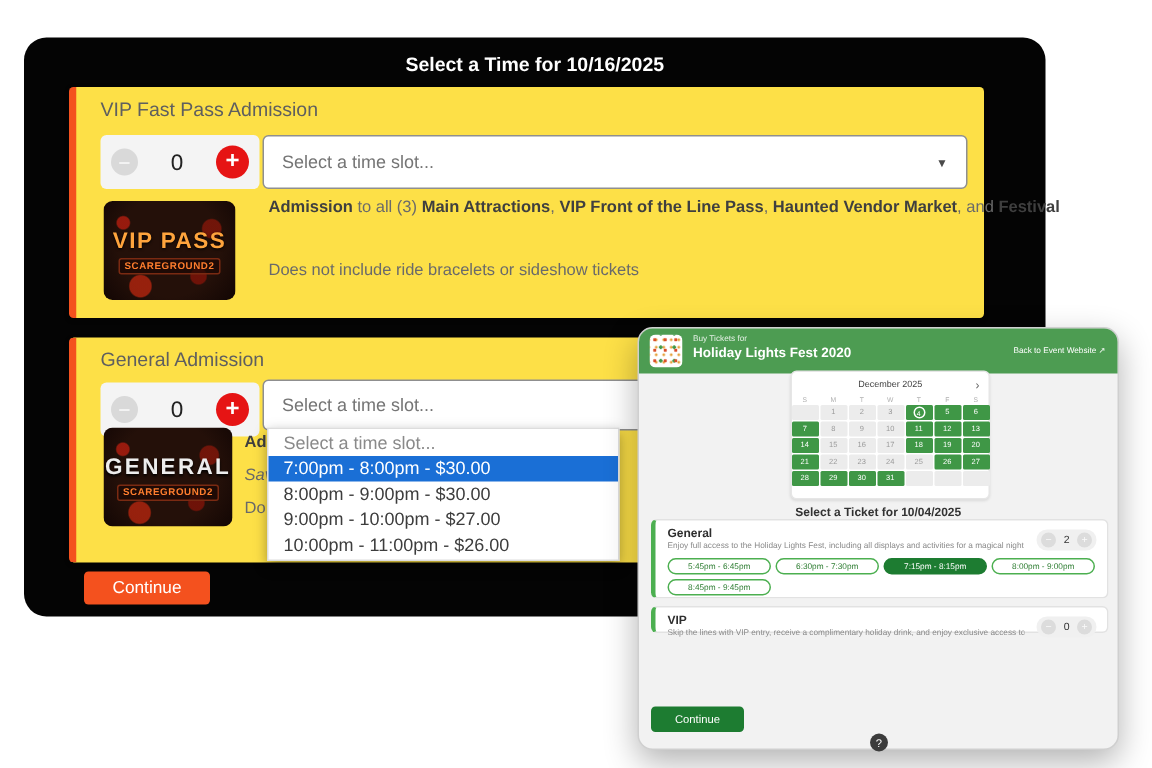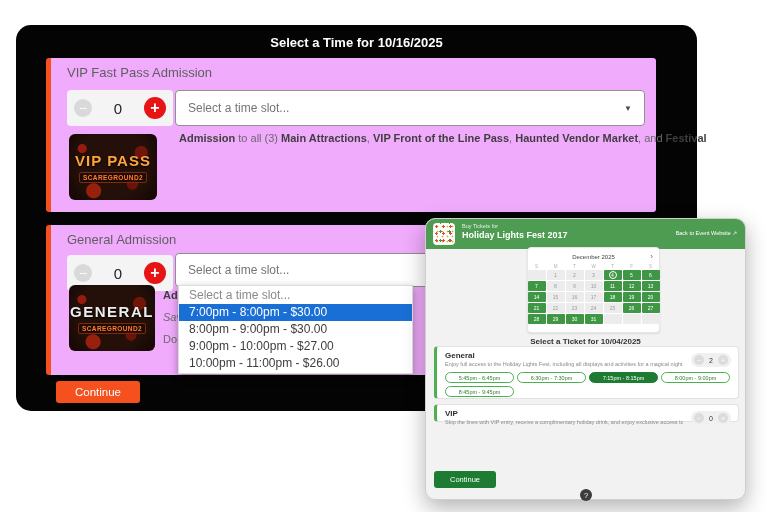--- a/index.html
+++ b/index.html
@@ -4,21 +4,21 @@
 <style>
   * { margin:0; padding:0; box-sizing:border-box; }
   html,body { width:768px; height:512px; }
   body { font-family:"Liberation Sans", sans-serif; background:#ffffff; overflow:hidden; }
   .stage { position:relative; width:768px; height:512px; background:#fff; }
 
   
   .frame { position:absolute; left:16px; top:25px; width:681px; height:386px; background:#040404; border-radius:15px; z-index:1; }
   .modal-title { position:absolute; left:0; top:10px; width:100%; text-align:center; color:#fff; font-size:13px; font-weight:600; }
 
-  .card { position:absolute; background:#f0abfc; border-radius:3px; border-left:5px solid #f4511e; box-shadow:0 1px 3px rgba(0,0,0,.4); }
+  .card { position:absolute; background:#fde047; border-radius:3px; border-left:5px solid #f4511e; box-shadow:0 1px 3px rgba(0,0,0,.4); }
   .card-vip { left:30px; top:33px; width:610px; height:154px; }
   .card-ga  { left:30px; top:200px; width:610px; height:150px; }
   .card-title { position:absolute; left:16px; top:7px; font-size:13px; color:#5f5f5f; }
 
   .stepper { position:absolute; left:16px; width:106px; height:36px; background:#f4f4f4; border-radius:4px; display:flex; align-items:center; justify-content:space-between; padding:0 7px; }
   .stepper .val { font-size:15px; color:#222; }
   .circ { border-radius:50%; display:flex; align-items:center; justify-content:center; line-height:1; }
   .minus-btn { width:18px; height:18px; background:#d9d9d9; color:#fafafa; font-size:14px; }
   .plus-btn  { width:22px; height:22px; background:#e61414; color:#fff; font-size:16px; font-weight:700; }
 
@@ -112,20 +112,21 @@
       </div>
       <div class="slot-select" style="top:32px;">
         <span class="ph">Select a time slot...</span>
         <span class="caret">▼</span>
       </div>
       <div class="tix-img" style="left:18px; top:76px;">
         <span class="big">VIP PASS</span>
         <span class="brand">SCAREGROUND2</span>
       </div>
       <div class="desc-line" style="top:74px;" id="vip-desc-line1"><span class="b">Admission</span><span> to all (3) </span><span class="b">Main Attractions</span><span>, </span><span class="b">VIP Front of the Line Pass</span><span>, </span><span class="b">Haunted Vendor Market</span><span>, and </span><span class="b">Festival</span></div>
+      <div class="desc-line" style="top:116px;">Does not include ride bracelets or sideshow tickets</div>
     </div>
 
     <div class="card card-ga">
       <div class="card-title">General Admission</div>
       <div class="stepper" style="top:30px;">
         <span class="circ minus-btn">−</span>
         <span class="val">0</span>
         <span class="circ plus-btn">+</span>
       </div>
       <div class="slot-select" style="top:28px; height:34px;">
@@ -148,21 +149,21 @@
     </div>
 
     <button class="continue-main">Continue</button>
   </div>
 
   <div class="widget">
     <div class="w-header">
       <div class="w-logo"></div>
       <div class="w-head-text">
         <div class="w-eyebrow">Buy Tickets for</div>
-        <div class="w-title">Holiday Lights Fest 2017</div>
+        <div class="w-title">Holiday Lights Fest 2020</div>
       </div>
       <div class="w-back"><span>Back to Event Website</span> <span>↗</span></div>
     </div>
 
     <div class="cal-card">
       <div class="cal-head">
         <div class="cal-month">December 2025</div>
         <div class="cal-next">›</div>
       </div>
       <div class="cal-grid" id="cal-weekdays">

